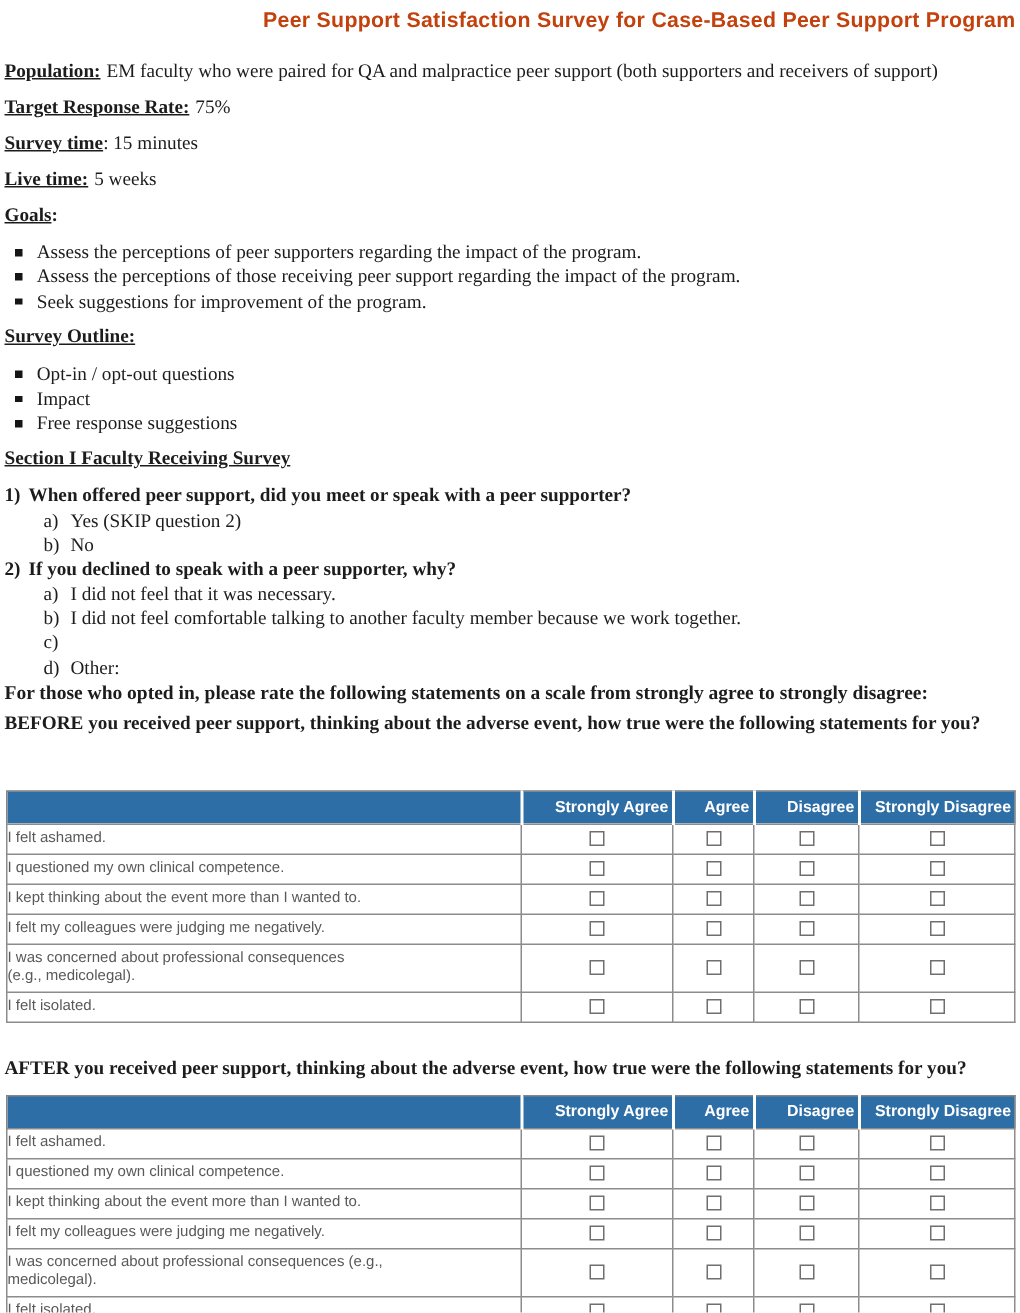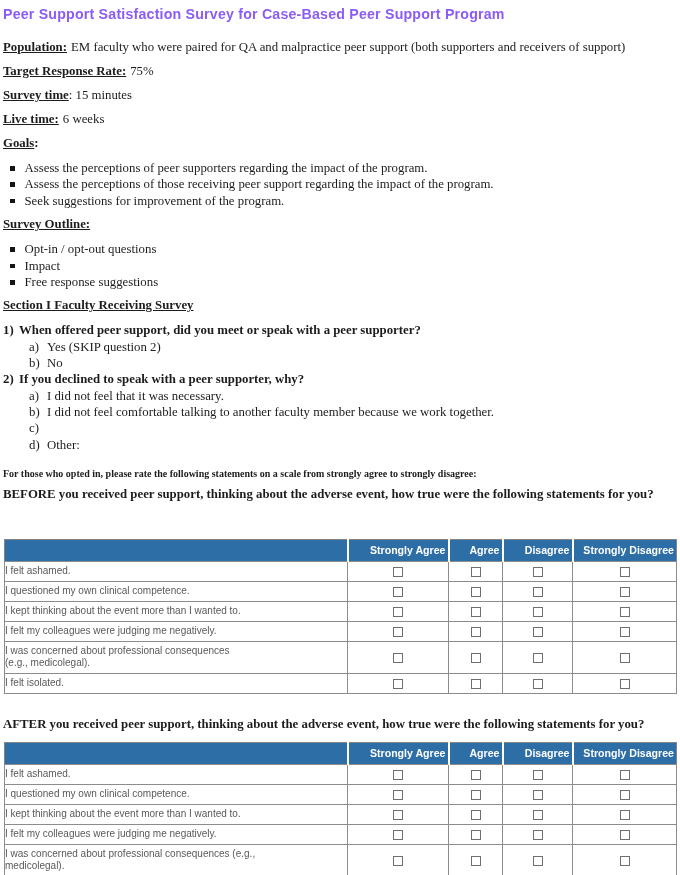--- a/index.html
+++ b/index.html
@@ -1,42 +1,42 @@
 <!DOCTYPE html>
 <html><head>
 <meta charset="utf-8">
 <style>
   html,body{margin:0;padding:0}
   body{width:680px;height:875px;background:#ffffff;overflow:hidden;
        font-family:"Liberation Serif",serif;color:#1c1c1c}
   .doc{padding:0 3px}
 
   .title{font-family:"Liberation Sans",sans-serif;font-size:14.2px;font-weight:600;
-         letter-spacing:.2px;color:#8b5cf6;text-align:left;margin:0;padding-top:6px}
+         letter-spacing:.2px;color:#c2410c;text-align:right;margin:0;padding-top:6px}
 
   p.meta{font-size:12.8px;line-height:13px;margin:0 0 11px}
   p.meta.first{margin-top:19px}
   .lbl{font-weight:bold;text-decoration:underline}
   .meta .val{margin-left:4px}
   .meta .val.tight{margin-left:0}
 
   .heading{font-size:12.8px;font-weight:bold;line-height:13px;margin:0 0 10px}
   .heading .suffix{text-decoration:none}
 
   ul.sq{list-style:none;margin:0 0 9px;padding:0;font-size:12.8px}
   ul.sq li{display:flex;align-items:flex-start;line-height:16.4px}
   .bullet{flex:0 0 auto;width:4.5px;height:4.5px;background:#151515;margin:6px 10px 0 7px}
 
   .qa{font-size:12.8px;margin:10px 0 0}
   .q{display:flex;font-weight:bold;line-height:16.3px}
   .q .num{flex:0 0 16px}
   .opt{display:flex;line-height:16.3px;padding-left:26px}
   .opt .letter{flex:0 0 18px}
 
-  .para{font-size:10px;font-weight:bold;line-height:13px;margin:14px 0 0}
+  .para{font-size:13px;font-weight:bold;line-height:13px;margin:2px 0 0}
   .caption{font-size:12.8px;font-weight:bold;line-height:13px}
   .caption.before{margin:8px 0 38px}
   .caption.after{margin:24px 0 11px}
 
   table.rating{border-collapse:collapse;table-layout:fixed;width:672px;margin-left:1px;
                font-family:"Liberation Sans",sans-serif;border:1px solid #858585}
   table.rating th{background:#2e6ea6;color:#ffffff;font-size:10.6px;font-weight:bold;
                   height:21px;padding:0 2px;text-align:right;border:0;border-left:2px solid #ffffff}
   table.rating th:first-child{border-left:0}
   table.rating td{border:1px solid #8c8c8c;height:19px;padding:0;background:#fff}
@@ -58,21 +58,21 @@
   <p class="meta first">
     <span class="lbl">Population:</span><span class="val">EM faculty who were paired for QA and malpractice peer support (both supporters and receivers of support)</span>
   </p>
   <p class="meta">
     <span class="lbl">Target Response Rate:</span><span class="val">75%</span>
   </p>
   <p class="meta">
     <span class="lbl">Survey time</span><span class="val tight">: 15 minutes</span>
   </p>
   <p class="meta">
-    <span class="lbl">Live time:</span><span class="val">6 weeks</span>
+    <span class="lbl">Live time:</span><span class="val">5 weeks</span>
   </p>
 
   <p class="heading">
     <span class="lbl">Goals</span><span class="suffix">:</span>
   </p>
   <ul class="sq">
     <li>
       <span class="bullet"></span>
       <span>Assess the perceptions of peer supporters regarding the impact of the program.</span>
     </li>

